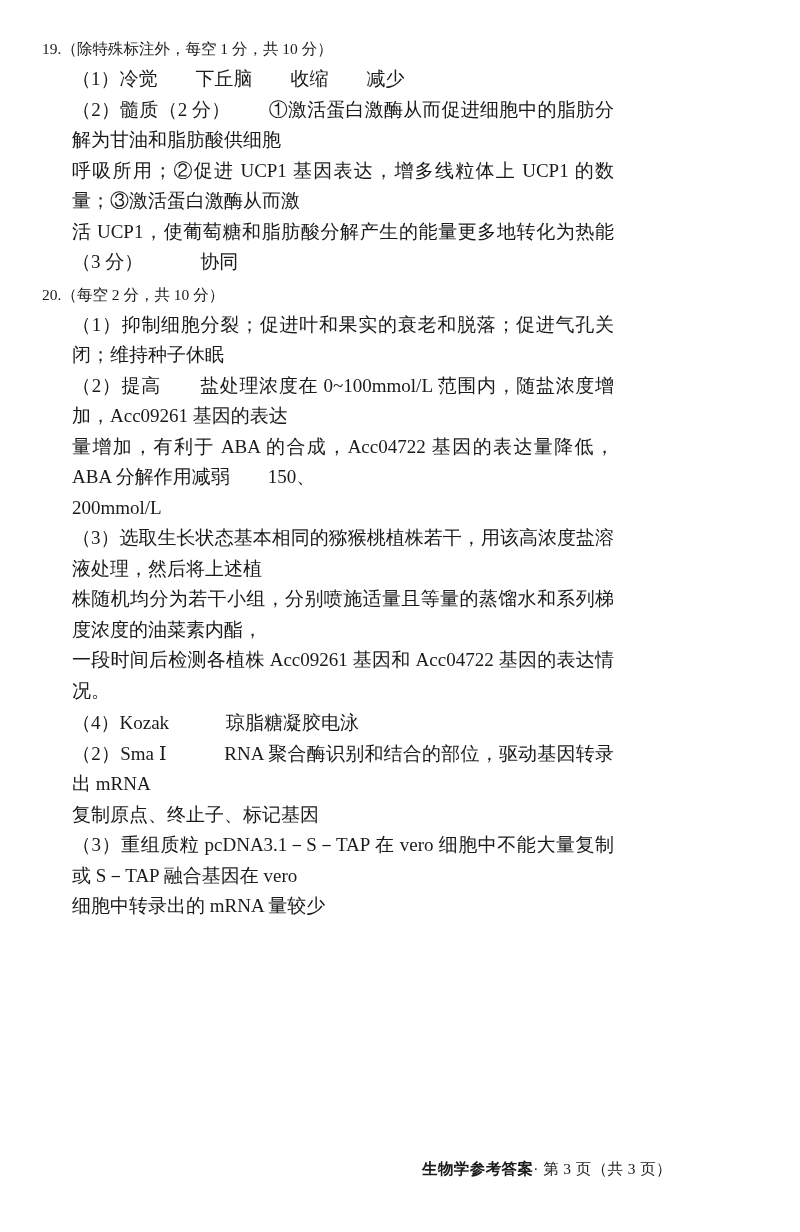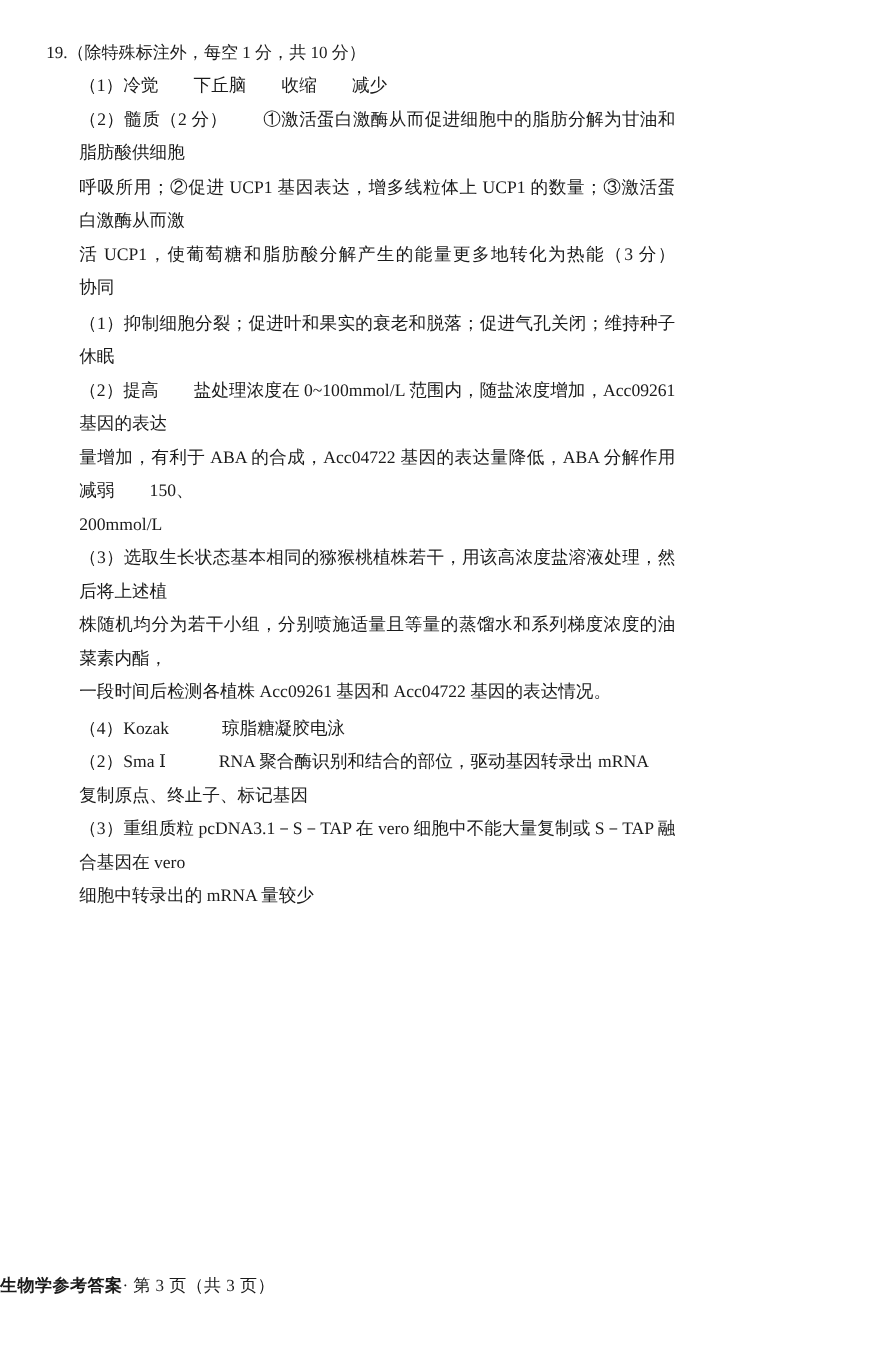--- a/index.html
+++ b/index.html
@@ -25,36 +25,36 @@
   .qblock {
     margin-bottom: 2px;
   }
   .qhead {
     font-size: 15.5px;
     line-height: 30px;
     padding-left: 2px;
     white-space: nowrap;
   }
   .qline {
-    font-size: 16px;
+    font-size: 19px;
     line-height: 30.5px;
     padding-left: 32px;
     text-align: justify;
     text-justify: inter-ideograph;
   }
   .qline.cont {
     padding-left: 32px;
     font-family: Liberation Serif, serif;
   }
   .footer {
     position: absolute;
     left: 0;
     right: 0;
     bottom: 52px;
-    text-align: left;
+    text-align: right;
     font-size: 15.5px;
     letter-spacing: 0.4px;
   }
   .footer .bold {
     font-weight: bold;
   }
 </style>
 </head>
 <body>
 
@@ -62,20 +62,21 @@
 
   <div class="qblock">
     <div class="qhead">19.（除特殊标注外，每空 1 分，共 10 分）</div>
     <div class="qline">（1）冷觉　　下丘脑　　收缩　　减少</div>
     <div class="qline">（2）髓质（2 分）　　①激活蛋白激酶从而促进细胞中的脂肪分解为甘油和脂肪酸供细胞</div>
     <div class="qline cont">呼吸所用；②促进 UCP1 基因表达，增多线粒体上 UCP1 的数量；③激活蛋白激酶从而激</div>
     <div class="qline cont">活 UCP1，使葡萄糖和脂肪酸分解产生的能量更多地转化为热能（3 分）　　　协同</div>
   </div>
 
   <div class="qblock">
+    <div class="qhead">20.（每空 2 分，共 10 分）</div>
     <div class="qline">（1）抑制细胞分裂；促进叶和果实的衰老和脱落；促进气孔关闭；维持种子休眠</div>
     <div class="qline">（2）提高　　盐处理浓度在 0~100mmol/L 范围内，随盐浓度增加，Acc09261 基因的表达</div>
     <div class="qline cont">量增加，有利于 ABA 的合成，Acc04722 基因的表达量降低，ABA 分解作用减弱　　150、</div>
     <div class="qline cont">200mmol/L</div>
     <div class="qline">（3）选取生长状态基本相同的猕猴桃植株若干，用该高浓度盐溶液处理，然后将上述植</div>
     <div class="qline cont">株随机均分为若干小组，分别喷施适量且等量的蒸馏水和系列梯度浓度的油菜素内酯，</div>
     <div class="qline cont">一段时间后检测各植株 Acc09261 基因和 Acc04722 基因的表达情况。</div>
   </div>
 
   <div class="qblock">

